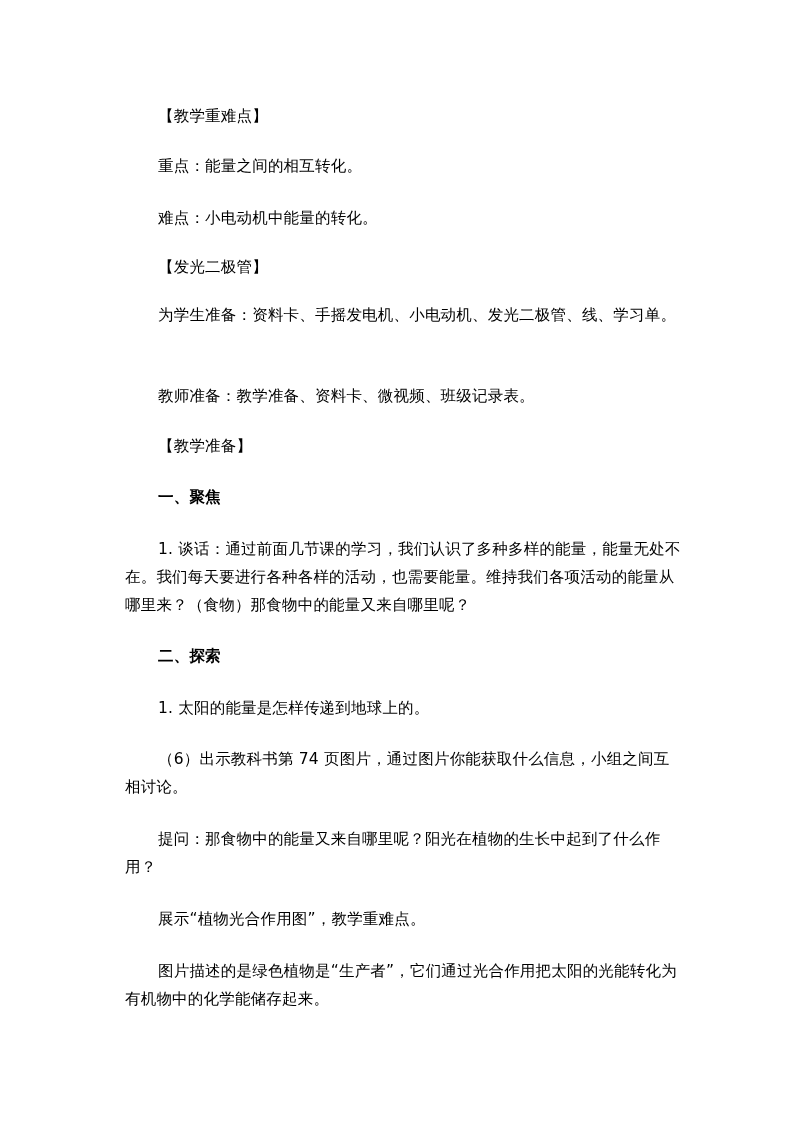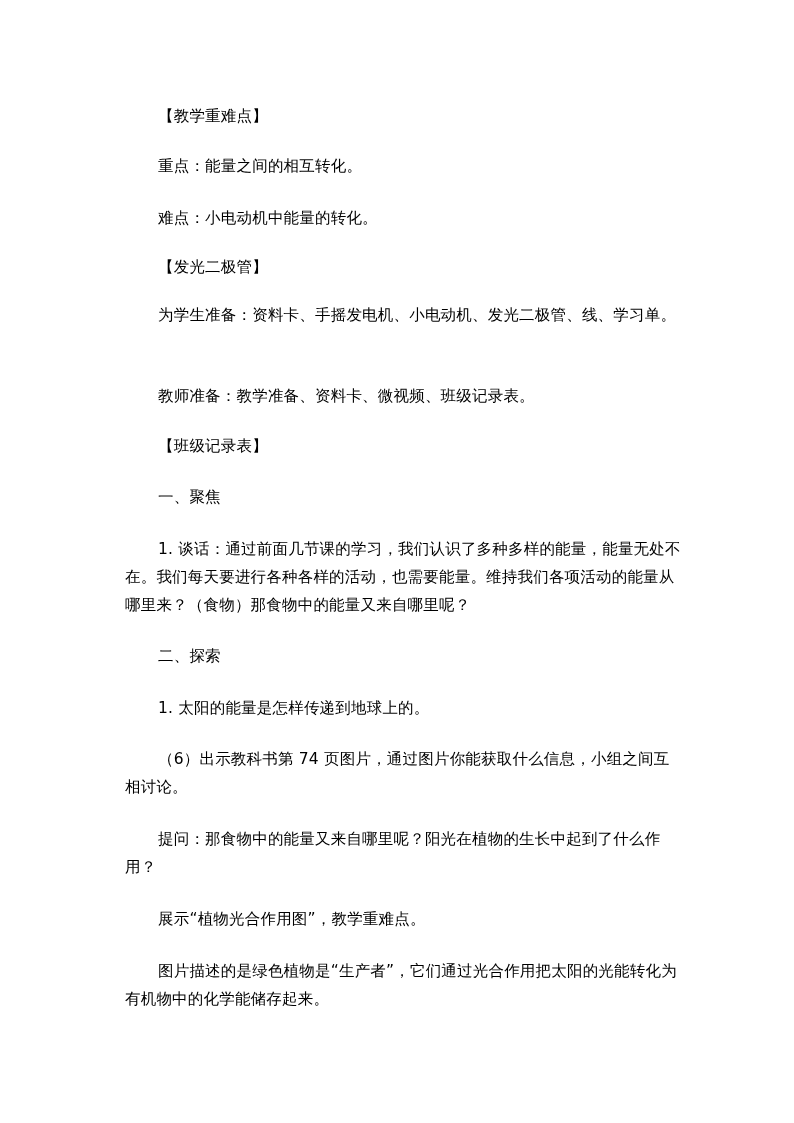--- a/index.html
+++ b/index.html
@@ -1,33 +1,33 @@
 <!DOCTYPE html>
 <html><head>
 <meta charset="utf-8">
 <style>
   html, body { margin: 0; padding: 0; background: #ffffff; }
   body { width: 794px; height: 1123px; position: relative; overflow: hidden;
          font-family: "DejaVu Sans", "Liberation Sans", sans-serif; color: #000; }
   .page { position: absolute; left: 117px; top: 0; width: 560px; }
   .p { position: absolute; left: 0; width: 560px; font-size: 15.5px; line-height: 28px;
        text-indent: 33px; margin: 8px; white-space: normal; letter-spacing: 0.2px; }
-  .bold { font-weight: normal; }
+  .bold { font-weight: bold; }
 </style>
 </head>
 <body>
 
 <div class="page">
   <p class="p" style="top:94px">【教学重难点】</p>
   <p class="p" style="top:144px">重点：能量之间的相互转化。</p>
   <p class="p" style="top:196px">难点：小电动机中能量的转化。</p>
   <p class="p" style="top:245px">【发光二极管】</p>
   <p class="p" style="top:293px">为学生准备：资料卡、手摇发电机、小电动机、发光二极管、线、学习单。</p>
   <p class="p" style="top:374px">教师准备：教学准备、资料卡、微视频、班级记录表。</p>
-  <p class="p" style="top:424px">【班级记录表】</p>
+  <p class="p" style="top:424px">【教学准备】</p>
   <p class="p bold" style="top:475px">一、聚焦</p>
   <p class="p" style="top:527px">1. 谈话：通过前面几节课的学习，我们认识了多种多样的能量，能量无处不在。我们每天要进行各种各样的活动，也需要能量。维持我们各项活动的能量从哪里来？（食物）那食物中的能量又来自哪里呢？</p>
   <p class="p bold" style="top:634px">二、探索</p>
   <p class="p" style="top:686px">1. 太阳的能量是怎样传递到地球上的。</p>
   <p class="p" style="top:737px">（6）出示教科书第 74 页图片，通过图片你能获取什么信息，小组之间互相讨论。</p>
   <p class="p" style="top:817px">提问：那食物中的能量又来自哪里呢？阳光在植物的生长中起到了什么作用？</p>
   <p class="p" style="top:897px">展示“植物光合作用图”，教学重难点。</p>
   <p class="p" style="top:949px">图片描述的是绿色植物是“生产者”，它们通过光合作用把太阳的光能转化为有机物中的化学能储存起来。</p>
 </div>
 

